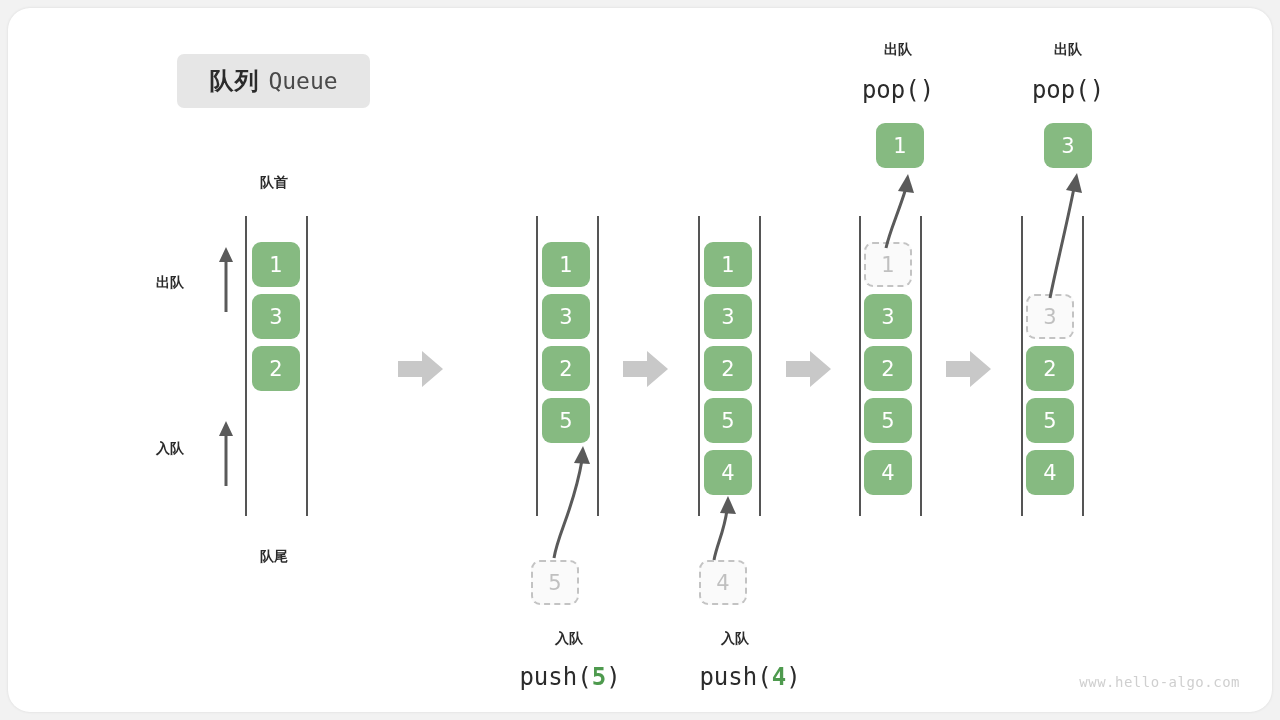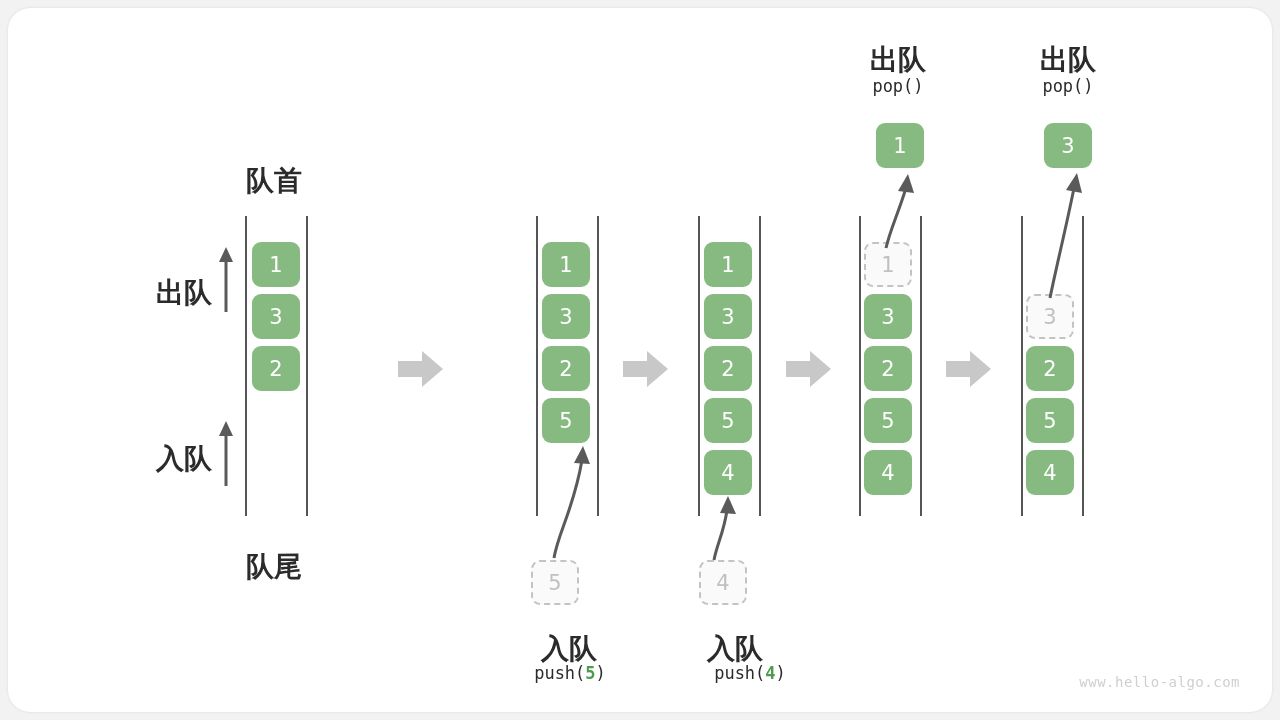--- a/index.html
+++ b/index.html
@@ -53,33 +53,33 @@
   }
   .title-en {
     font-size: 23px;
     color: #4a4a4a;
     font-family: "DejaVu Sans Mono", "Liberation Mono", monospace;
   }
 
   
   .lbl {
     position: absolute;
-    font-size: 28px;
+    font-size: 14px;
     font-weight: bold;
     color: #2b2b2b;
     white-space: nowrap;
   }
   .lbl.center {
     transform: translateX(-50%);
     text-align: center;
   }
   .mono {
     font-family: "DejaVu Sans Mono", "Liberation Mono", monospace;
     font-weight: normal;
-    font-size: 17px;
+    font-size: 24px;
     color: #2b2b2b;
   }
   .grn { color: #4e9a4e; font-weight: bold; }
 
   
   .rail {
     position: absolute;
     width: 2px;
     background: #555555;
   }
@@ -126,22 +126,26 @@
     color: #cfcfcf;
     letter-spacing: 0.5px;
   }
 </style>
 </head>
 <body>
 
 <div class="page">
   <div class="card">
 
-
-    <div class="lbl center" style="left:266px; top:154px;">队首</div>
+    <div class="title-badge">
+      <span class="title-cn">队列</span>
+      <span class="title-en">Queue</span>
+    </div>
+
+    <div class="lbl center" style="left:266px; top:166px;">队首</div>
     <div class="lbl center" style="left:266px; top:540px;">队尾</div>
 
     <div class="lbl" style="left:148px; top:266px;">出队</div>
     <div class="lbl" style="left:148px; top:432px;">入队</div>
 
     <svg class="uparrow" style="left:206px; top:238px;" width="24" height="68">
       <line x1="12" y1="66" x2="12" y2="12" stroke="#5a5a5a" stroke-width="3"></line>
       <polygon points="12,1 5,16 19,16" fill="#5a5a5a"></polygon>
     </svg>
 

